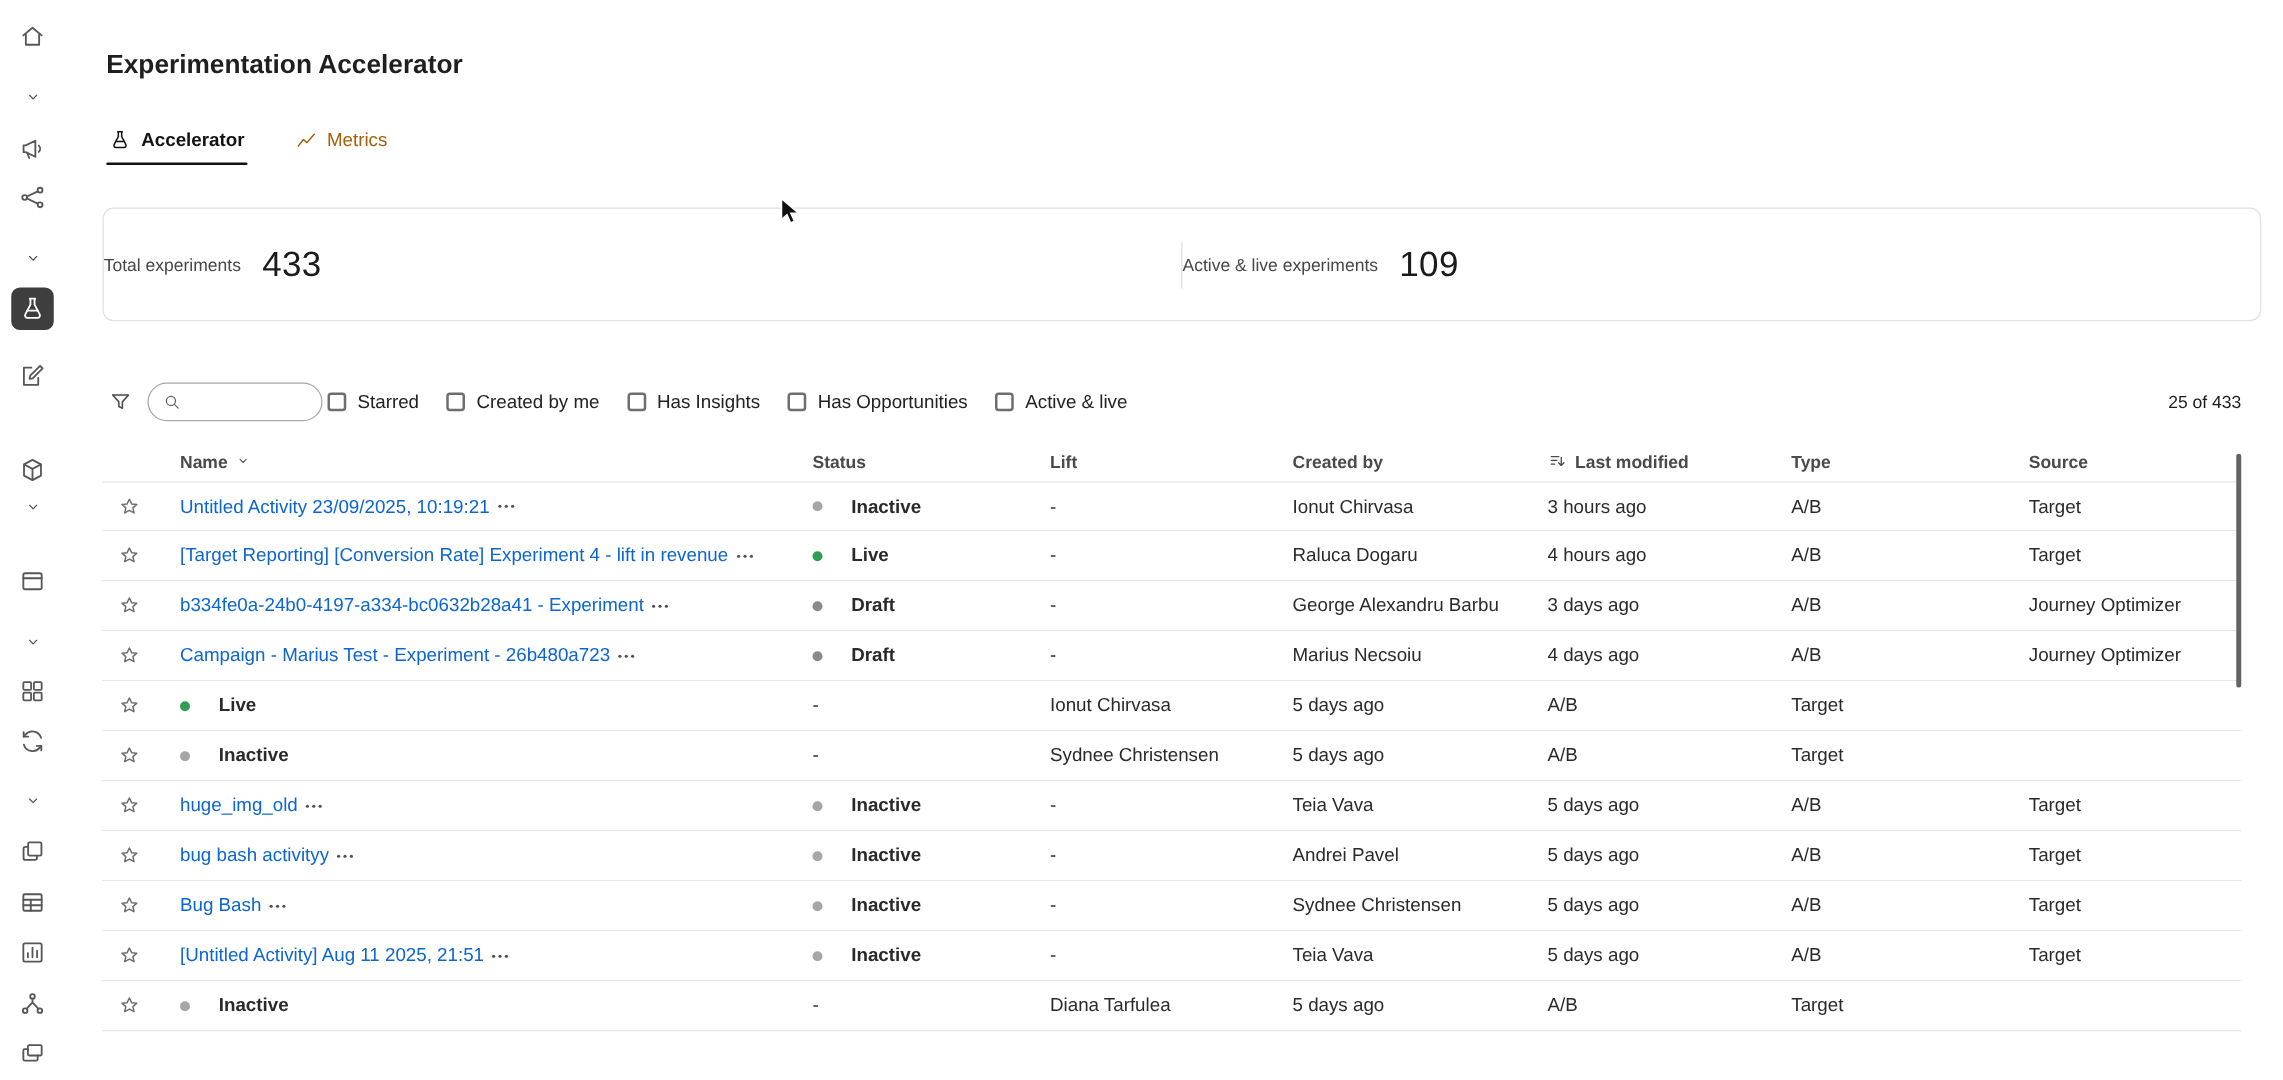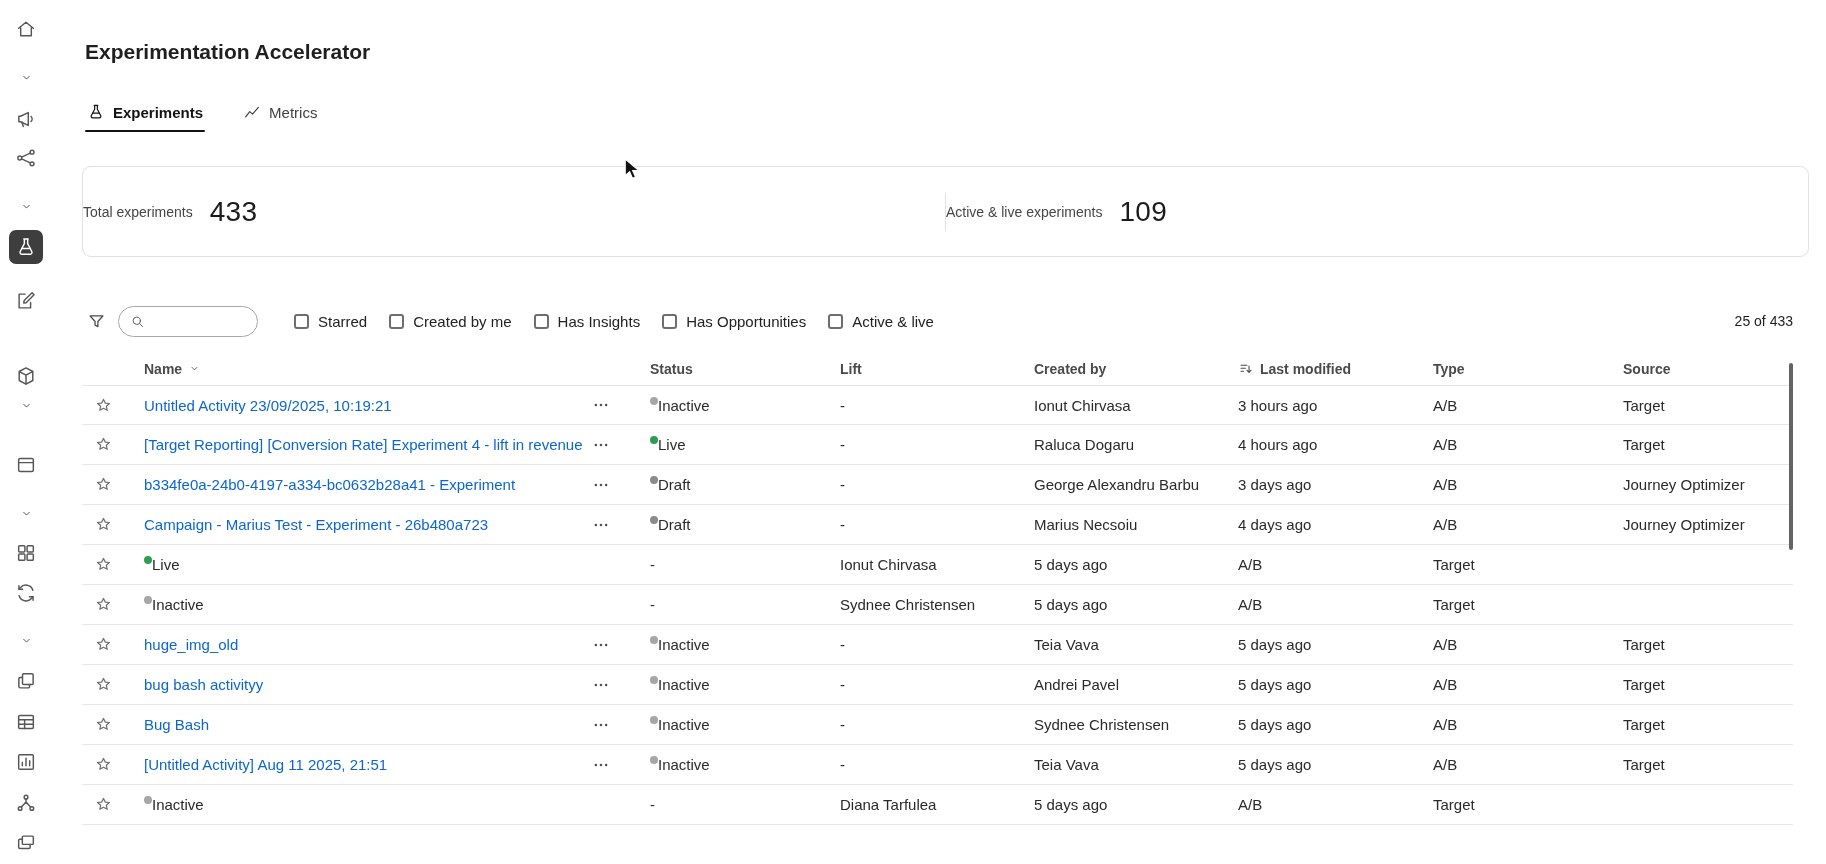--- a/index.html
+++ b/index.html
@@ -19,21 +19,21 @@
   .rail-item .icon svg { width:22px; height:22px; }
   .rail-item.small .icon svg { width:15px; height:15px; }
   .rail-item.selected { background:var(--rail-selected,#3e3e3e); color:#fff; }
 
   
   .main { position:absolute; left:52px; top:0; width:1774px; height:739px; }
   .page-title { position:absolute; left:33px; top:40px; font-size:21px; font-weight:700; color:#1f1f1f; }
 
   .tabs { position:absolute; left:33px; top:92px; height:40px; display:flex; gap:36px; }
   .tab { display:flex; align-items:center; gap:8px; position:relative; cursor:pointer;
-    color:#404040; font-size:15px; padding:0 2px; }
+    color:#a16207; font-size:15px; padding:0 2px; }
   .tab .icon svg { width:18px; height:18px; }
   .tab.active { color:#131313; font-weight:700; }
   .tab.active::after { content:""; position:absolute; left:0; right:0; bottom:0; height:2.5px;
     background:#131313; border-radius:2px; }
 
   .stats-card { position:absolute; left:30px; top:166px; width:1727px; height:91px;
     border:1px solid #e1e1e1; border-radius:9px; display:flex; align-items:center; background:#fff; }
   .stat { flex:1; display:flex; flex-direction:row; align-items:center; gap:17px; }
   .stat-label { font-size:14px; color:#464646; }
   .stat-value { font-size:28px; color:#1b1b1b; font-weight:400; letter-spacing:.3px; }
@@ -42,44 +42,44 @@
   
   .filter-bar { position:absolute; left:30px; top:303px; width:1711px; height:36px;
     display:flex; align-items:center; }
   .funnel-btn { background:none; border:none; cursor:pointer; color:#4b4b4b;
     width:28px; height:28px; display:flex; align-items:center; justify-content:center; margin-right:8px; }
   .funnel-btn .icon svg { width:19px; height:19px; }
   .search { width:140px; height:31px; border:1px solid #a8a8a8; border-radius:16px; background:#fff;
     display:flex; align-items:center; gap:6px; padding:0 11px; color:#5f5f5f; }
   .search .icon svg { width:15px; height:15px; }
   .search input { border:none; outline:none; width:100%; font-size:14px; font-family:inherit; color:#2b2b2b; background:transparent; }
-  .cb-group { display:flex; align-items:center; gap:22px; margin-left:36px; }
+  .cb-group { display:flex; align-items:center; gap:22px; margin-left:4px; }
   .cb { display:flex; align-items:center; gap:9px; cursor:pointer; font-size:15px; color:#222; }
   .cb-box { width:15px; height:15px; border:2px solid #6e6e6e; border-radius:3px; background:#fff; flex:none; }
   .result-count { margin-left:auto; font-size:14px; color:#1d1d1d;text-align:right; }
 
   
   .table { position:absolute; left:30px; top:352px; width:1711px; }
   .trow { display:grid; grid-template-columns:62px 506px 190px 194px 204px 195px 190px 170px; align-items:center; }
   .thead { height:33px; font-size:14px; font-weight:700; color:#4a4a4a; }
   .hcell { display:flex; align-items:center; gap:6px; cursor:default; }
   .hdr-chevron svg { width:13px; height:13px; }
   .hdr-sort svg { width:16px; height:16px; }
   .data-row { height:40px; border-bottom:1px solid #e6e6e6; background:#fff; }
   .data-row:first-child { border-top:1px solid #e6e6e6; }
   .cell { font-size:15px; color:#2a2a2a; }
   .star-cell { padding-left:10px; }
   .star-btn { background:none; border:none; cursor:pointer; color:#6e6e6e; padding:2px; display:flex; }
   .star-btn .icon svg { width:19px; height:19px; }
-  .name-cell { display:flex; align-items:center; justify-content:space-between; padding-right:36px; overflow:hidden; }
+  .name-cell { display:flex; align-items:center; padding-right:36px; overflow:hidden; }
   .name-link { color:var(--link,#0d66d0); text-decoration:none; cursor:pointer; font-size:15px;
     white-space:nowrap; overflow:hidden; text-overflow:ellipsis; max-width:440px; }
   .more-btn { background:none; border:none; cursor:pointer; color:#505050; padding:2px 4px; display:flex; }
   .more-btn .icon svg { width:18px; height:18px; }
-  .status-cell { display:flex; align-items:flex-start; gap:0; }
+  .status-cell { display:flex; align-items:center; gap:23px;font-weight:bold; }
   .dot { width:8px; height:8px; border-radius:50%; background:#a6a6a6; flex:none; }
 
   .scroll-thumb { position:absolute; left:1737px; top:363px; width:4px; height:187px;
     background:#646464; border-radius:2px; cursor:pointer; }
 
   .cursor { position:absolute; left:624px; top:158px; z-index:50; pointer-events:none; }
 </style>
 </head>
 <body>
 
@@ -242,21 +242,21 @@
   <h1 class="page-title">Experimentation Accelerator</h1>
 
   <div class="tabs" id="tab-bar">
       <div class="tab active">
         <span class="tab-icon icon">
           <svg viewBox="0 0 24 24" fill="none" stroke="currentColor" stroke-width="1.6" stroke-linecap="round" stroke-linejoin="round">
             <path d="M9.6 3.2h4.8M10.2 3.4v5L5.7 16.9a2.1 2.1 0 0 0 1.9 3h8.8a2.1 2.1 0 0 0 1.9-3L13.8 8.4v-5"></path>
             <path d="M7.6 13.6h8.8"></path>
           </svg>
         </span>
-        <span class="tab-label">Experiments</span>
+        <span class="tab-label">Accelerator</span>
       </div>
       <div class="tab">
         <span class="tab-icon icon">
           <svg viewBox="0 0 24 24" fill="none" stroke="currentColor" stroke-width="1.6" stroke-linecap="round" stroke-linejoin="round">
             <path d="M3.5 18.5 9 11.5l3.7 3.3 7.8-9"></path>
           </svg>
         </span>
         <span class="tab-label">Metrics</span>
       </div>
     </div>

